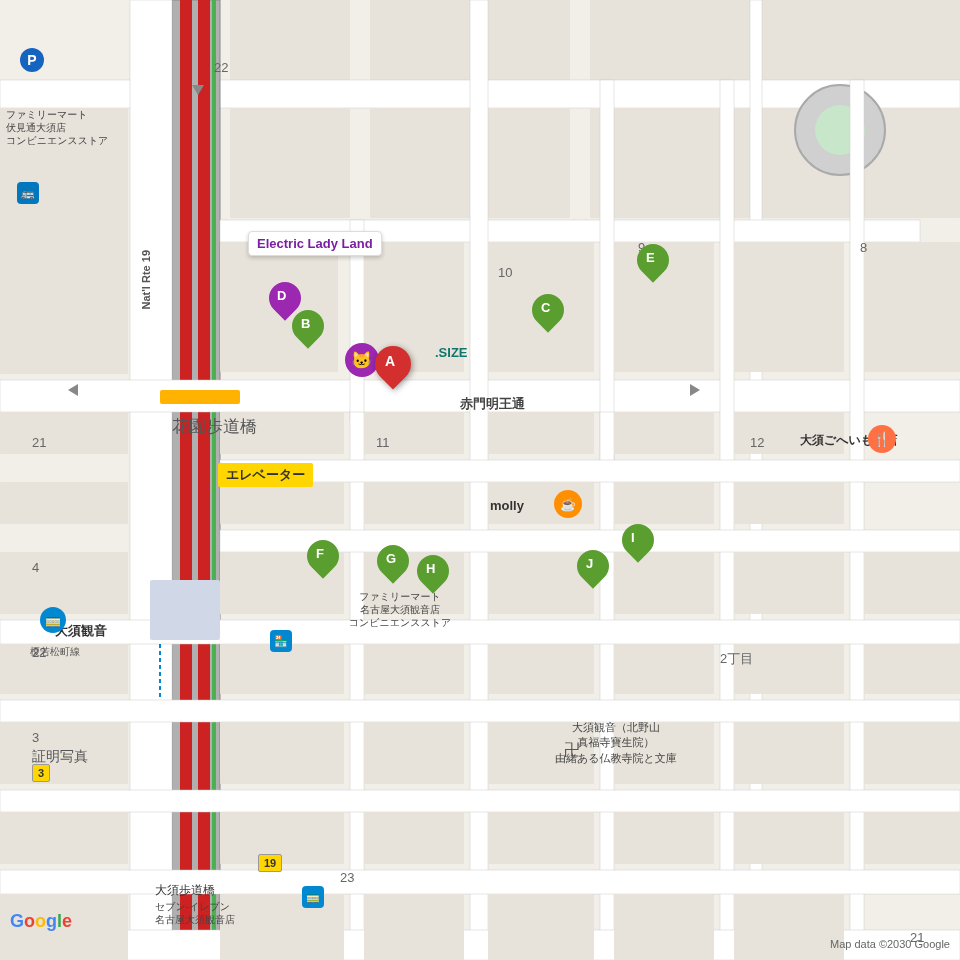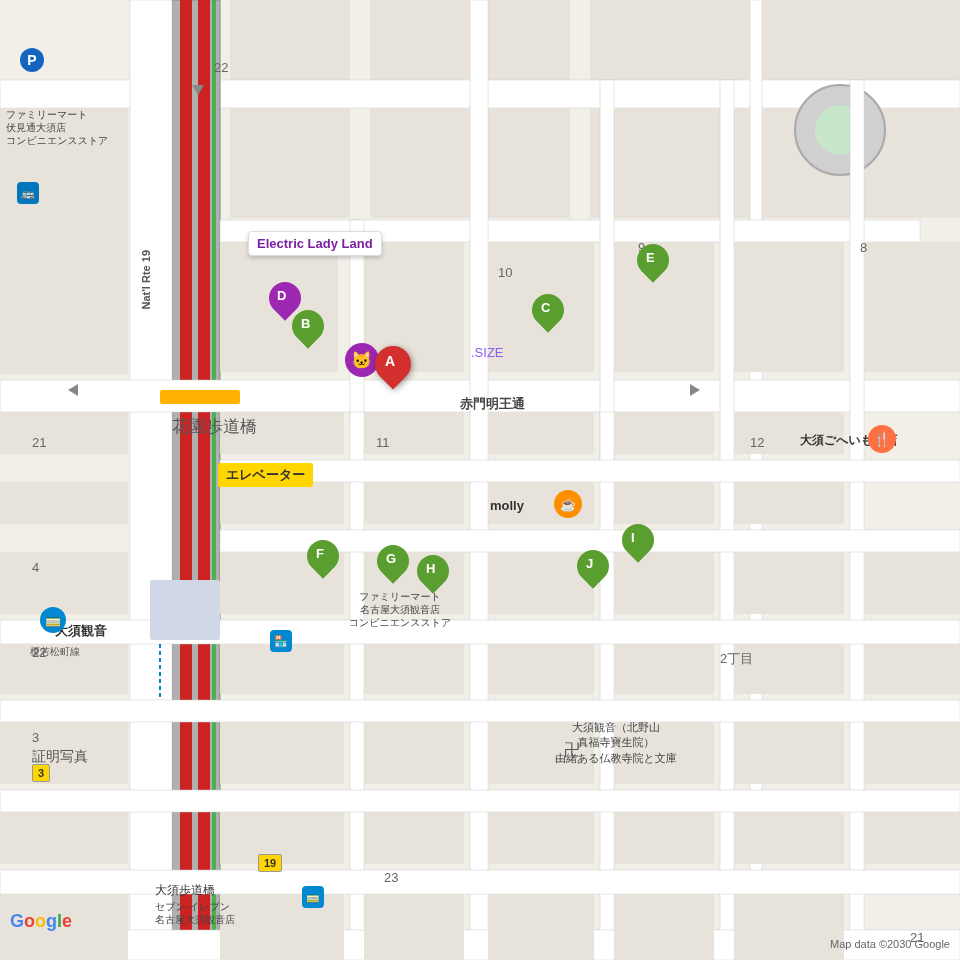--- a/index.html
+++ b/index.html
@@ -195,23 +195,22 @@
     
     .cat-marker {
       position: absolute;
       transform: translate(-50%, -50%);
     }
 
     
     .size-label {
       position: absolute;
       font-size: 13px;
-      font-weight: normal;
-      color: #8b5cf6;
-      margin-left: 36px;
+      font-weight: bold;
+      color: #0f766e;
     }
 
     
     .rte-label {
       position: absolute;
       font-size: 11px;
       color: #555;
       font-weight: bold;
       writing-mode: vertical-rl;
       transform: rotate(180deg);
@@ -375,21 +374,21 @@
   <div class="street-num" style="left:498px; top:240px;margin-top:25px;">10</div>
   <div class="street-num" style="left:638px; top:240px;">9</div>
   <div class="street-num" style="left:860px; top:240px;">8</div>
   <div class="street-num" style="left:376px; top:435px;">11</div>
   <div class="street-num" style="left:750px; top:435px;">12</div>
   <div class="street-num" style="left:32px; top:435px;">21</div>
   <div class="street-num" style="left:32px; top:560px;">4</div>
   <div class="street-num" style="left:32px; top:645px;">22</div>
   <div class="street-num" style="left:32px; top:730px;">3</div>
   <div class="street-num" style="left:264px; top:860px;">19</div>
-  <div class="street-num" style="left:340px; top:870px;margin-left:44px;">23</div>
+  <div class="street-num" style="left:340px; top:870px;">23</div>
   <div class="street-num" style="left:720px; top:650px;">2丁目</div>
   <div class="street-num" style="left:910px; top:930px;">21</div>
   <div class="street-num" style="left:214px; top:60px;">22</div>
 
   <div class="rte-label" style="left:140px; top:250px; font-size:11px; color:#555; writing-mode:vertical-rl; transform:rotate(180deg);">Nat'l Rte 19</div>
 
   <div class="route-label" style="left:258px; top:854px;">19</div>
 
   <div class="map-label map-label-road" style="left:460px; top:395px; font-size:13px; font-weight:bold; color:#444;">赤門明王通</div>
 

